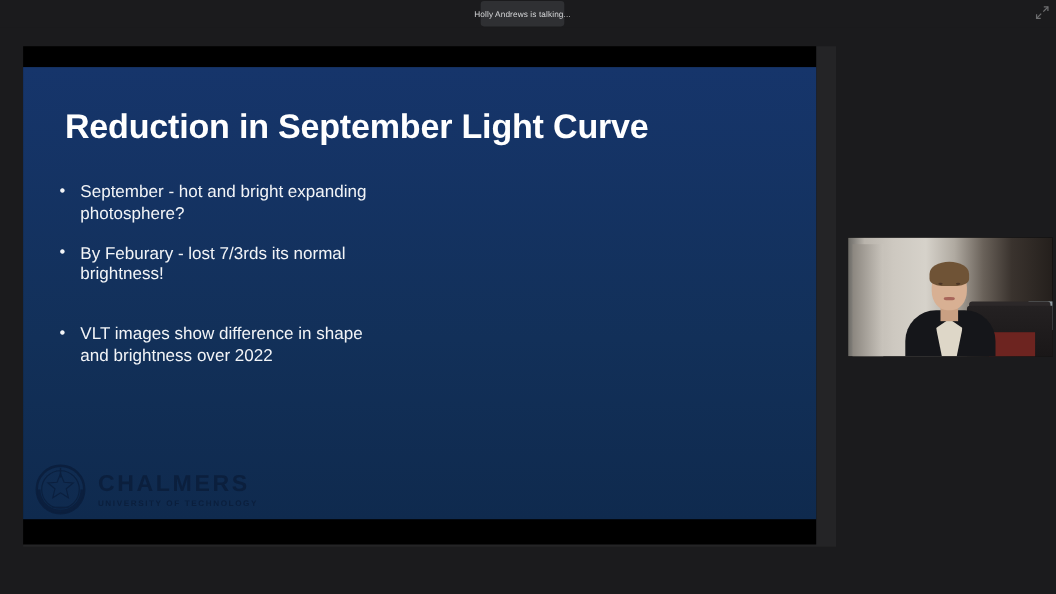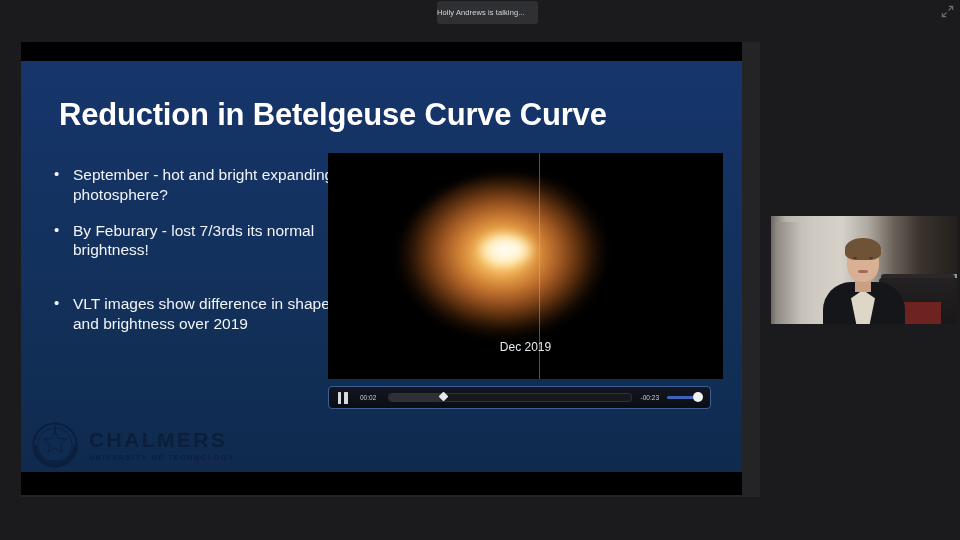--- a/index.html
+++ b/index.html
@@ -22,25 +22,26 @@
   
   .topbar {
     position: absolute;
     left: 0; top: 0;
     width: 960px; height: 25px;
     background: #1b1b1d;
   }
   .speaker-pill {
     position: absolute;
     left: 437px; top: 1px;
-    width: 101px; height: 23px;
+    width: 76px; height: 23px;
     background: #2f3033;
     border-radius: 3px;
     display: flex;
     align-items: center;
+    justify-content: center;
   }
   .speaker-pill-text {
     color: #d6d7d9;
     font-size: 7.5px;
     letter-spacing: 0.1px;
     white-space: nowrap;
   }
   .expand-icon {
     position: absolute;
     left: 940px; top: 4px;
@@ -387,77 +388,45 @@
         <path d="M13.5 2.5l-4.5 4.5M2.5 13.5l4.5-4.5" fill="none" stroke="#cfd0d2" stroke-width="1.2"></path>
       </svg>
     </div>
   </div>
 
   <div class="stage-panel"></div>
   <div class="slide-frame"></div>
 
   <div class="slide">
 
-    <div class="slide-title">Reduction in Betelgeuse Curve Curve</div>
+    <div class="slide-title">Reduction in September Light Curve</div>
 
     <div class="bullets">
       <div class="bullet">September - hot and bright expanding photosphere?</div>
       <div class="bullet">By Feburary - lost 7/3rds its normal brightness!</div>
-      <div class="bullet spaced">VLT images show difference in shape and brightness over 2019</div>
+      <div class="bullet spaced">VLT images show difference in shape and brightness over 2022</div>
     </div>
 
     <div class="logo">
       <div class="logo-mark">
         <svg viewBox="0 0 60 60" width="54" height="54">
           <circle cx="30" cy="30" r="24" fill="none" stroke="#0b1f3d" stroke-width="2.4"></circle>
           <circle cx="30" cy="30" r="19" fill="none" stroke="#0b1f3d" stroke-width="1.1"></circle>
           <path d="M30 14 l3.6 8.6 9.3.7-7.1 6 2.2 9-7.9-4.9-7.9 4.9 2.2-9-7.1-6 9.3-.7z" fill="none" stroke="#0b1f3d" stroke-width="1.1"></path>
           <path d="M8 30c0 12 9.9 22 22 22" fill="none" stroke="#0b1f3d" stroke-width="3.4"></path>
           <path d="M52 30c0 12-9.9 22-22 22" fill="none" stroke="#0b1f3d" stroke-width="3.4"></path>
           <path d="M30 8v10M22 48h16" stroke="#0b1f3d" stroke-width="1.4"></path>
         </svg>
       </div>
       <div class="logo-text">
         <div class="logo-name">CHALMERS</div>
         <div class="logo-sub">UNIVERSITY OF TECHNOLOGY</div>
       </div>
     </div>
 
-    <div class="video-wrap">
-
-      <div class="video-screen">
-        <div class="star-glow"></div>
-        <div class="star-core"></div>
-        <div class="video-divider"></div>
-        <div class="video-caption">Dec 2019</div>
-      </div>
-
-      <div class="controls">
-
-        <div class="pause-btn">
-          <div class="pause-bar"></div>
-          <div class="pause-bar"></div>
-        </div>
-
-        <div class="time-elapsed">00:02</div>
-
-        <div class="progress-track">
-          <div class="progress-fill"></div>
-          <div class="progress-knob"></div>
-        </div>
-
-        <div class="time-remaining">-00:23</div>
-
-        <div class="volume-track">
-          <div class="volume-fill"></div>
-          <div class="volume-knob"></div>
-        </div>
-
-      </div>
-    </div>
 
   </div>
 
   <div class="webcam">
     <div class="cam-wall"></div>
     <div class="cam-door"></div>
     <div class="cam-window"></div>
     <div class="cam-couch-back"></div>
     <div class="cam-couch"></div>
     <div class="cam-red"></div>

